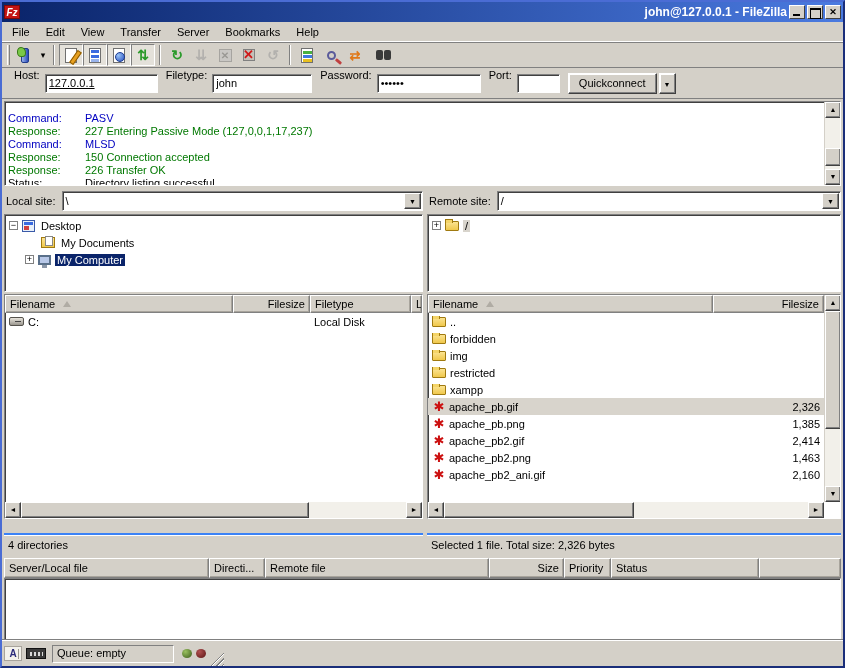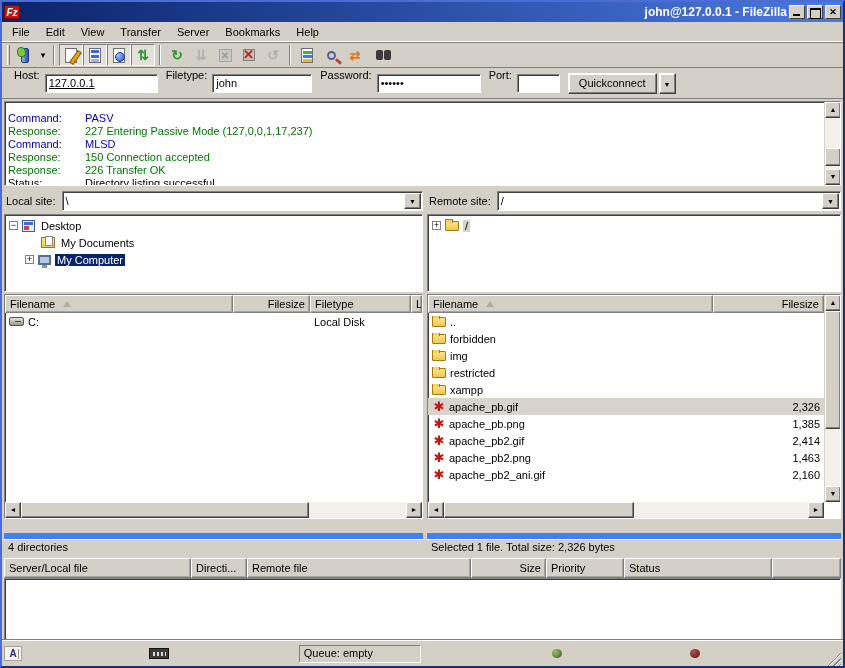--- a/index.html
+++ b/index.html
@@ -152,35 +152,35 @@
   .ic-disk::after { content:""; position:absolute; right:2px; top:3px; width:6px; height:1px; background:#444; }
   .ic-desktop { width:13px; height:12px; background:#e8f0fa; border:1px solid #3a5aa8; margin-right:4px; flex:none; position:relative; }
   .ic-desktop::before { content:""; position:absolute; left:1px; top:1px; width:9px; height:3px; background:#3a6ae0; }
   .ic-desktop::after { content:""; position:absolute; left:1px; bottom:1px; width:5px; height:4px; background:#d04040; }
   .ic-mydocs { width:14px; height:11px; background:linear-gradient(#fbe391,#f0c84c); border:1px solid #a07a10;
     position:relative; margin-right:4px; flex:none; }
   .ic-mydocs::after { content:""; position:absolute; right:1px; top:-2px; width:6px; height:8px; background:#fff; border:1px solid #888; }
   .ic-computer { width:13px; height:10px; background:#b8c8e8; border:2px solid #5a708a; margin-right:4px; flex:none; position:relative; }
   .ic-computer::after { content:""; position:absolute; left:2px; bottom:-5px; width:5px; height:3px; background:#8a96a8; }
 
-  .panestatus { height:21px; margin-top:14px; flex:none; border-top:6px solid #3b82f6;
+  .panestatus { height:21px; margin-top:14px; flex:none; border-top:2px solid #3b82f6;
     box-shadow:inset 0 1px 0 #fff; display:flex; align-items:center; padding:0 4px; }
 
   
   .queueheader { height:20px; display:flex; margin:2px 2px 0 2px; flex:none; background:#d4d0c8; }
   .queuelist { height:62px; margin:0 2px; background:#fff; border:1px solid;
     border-color:#808080 #fff #fff #808080; box-shadow:inset 1px 1px 0 #404040; flex:none; }
   .tabsrow { height:24px; display:flex; align-items:flex-end; padding-left:6px; flex:none; }
   .qtab { border:1px solid; border-color:#fff #808080 transparent #fff; padding:3px 10px 4px 10px;
     background:#ccc8c0; margin-right:2px; border-radius:3px 3px 0 0; }
   .qtab.active { background:#d4d0c8; font-weight:bold; padding-bottom:6px; position:relative; z-index:2; }
 
   
   .statusbar { height:26px; border-top:1px solid #fff; box-shadow:0 -1px 0 #808080;
-    display:flex; align-items:center; justify-content:space-between; padding:0 2px; flex:none; }
+    display:flex; align-items:center; justify-content:flex-start; padding:0 2px; flex:none; }
   .st-icon { width:18px; height:15px; border:1px solid #a8a49c; background:#f4f2ec; margin-right:4px;
     text-align:center; font-size:10px; font-weight:bold; color:#2a2a7a; line-height:14px; position:relative; }
   .st-icon::before { content:"A"; } 
   .st-icon::after { content:""; position:absolute; right:2px; top:2px; width:1px; height:10px; background:#9a9890; }
   .st-badge { width:20px; height:11px; background:#3a3a3a; border:1px solid #111; margin-right:6px; position:relative; }
   .st-badge::after { content:""; position:absolute; left:3px; top:3px; width:13px; height:4px;
     background:repeating-linear-gradient(to right,#d8d8d8 0 2px,#3a3a3a 2px 4px); }
   .queuepanel { width:122px; height:18px; background:#d4d0c8; border:1px solid; border-color:#808080 #fff #fff #808080;
     padding:1px 4px; margin-right:8px; }
   .led { width:10px; height:9px; border-radius:50%; margin-right:4px; }
@@ -505,33 +505,33 @@
           <div class="sb-btn left"></div>
           <div class="sb-thumb" style="left:16px; top:0; height:16px; width:190px;"></div>
           <div class="sb-btn right"></div>
         </div>
       </div>
       <div class="panestatus">Selected 1 file. Total size: 2,326 bytes</div>
     </div>
   </div>
 
   <div class="queueheader">
-    <div class="hcell" style="width:187px">
+    <div class="hcell" style="width:205px">
         <span>Server/Local file</span>
       </div>
     <div class="hcell" style="width:56px">
         <span>Directi...</span>
       </div>
     <div class="hcell" style="width:224px">
         <span>Remote file</span>
       </div>
     <div class="hcell num" style="width:75px">
         <span>Size</span>
       </div>
-    <div class="hcell" style="width:78px">
+    <div class="hcell" style="width:47px">
         <span>Priority</span>
       </div>
     <div class="hcell" style="width:148px">
         <span>Status</span>
       </div>
     <div class="hcell" style="flex:1"></div>
   </div>
   <div class="queuelist"></div>
 
 

